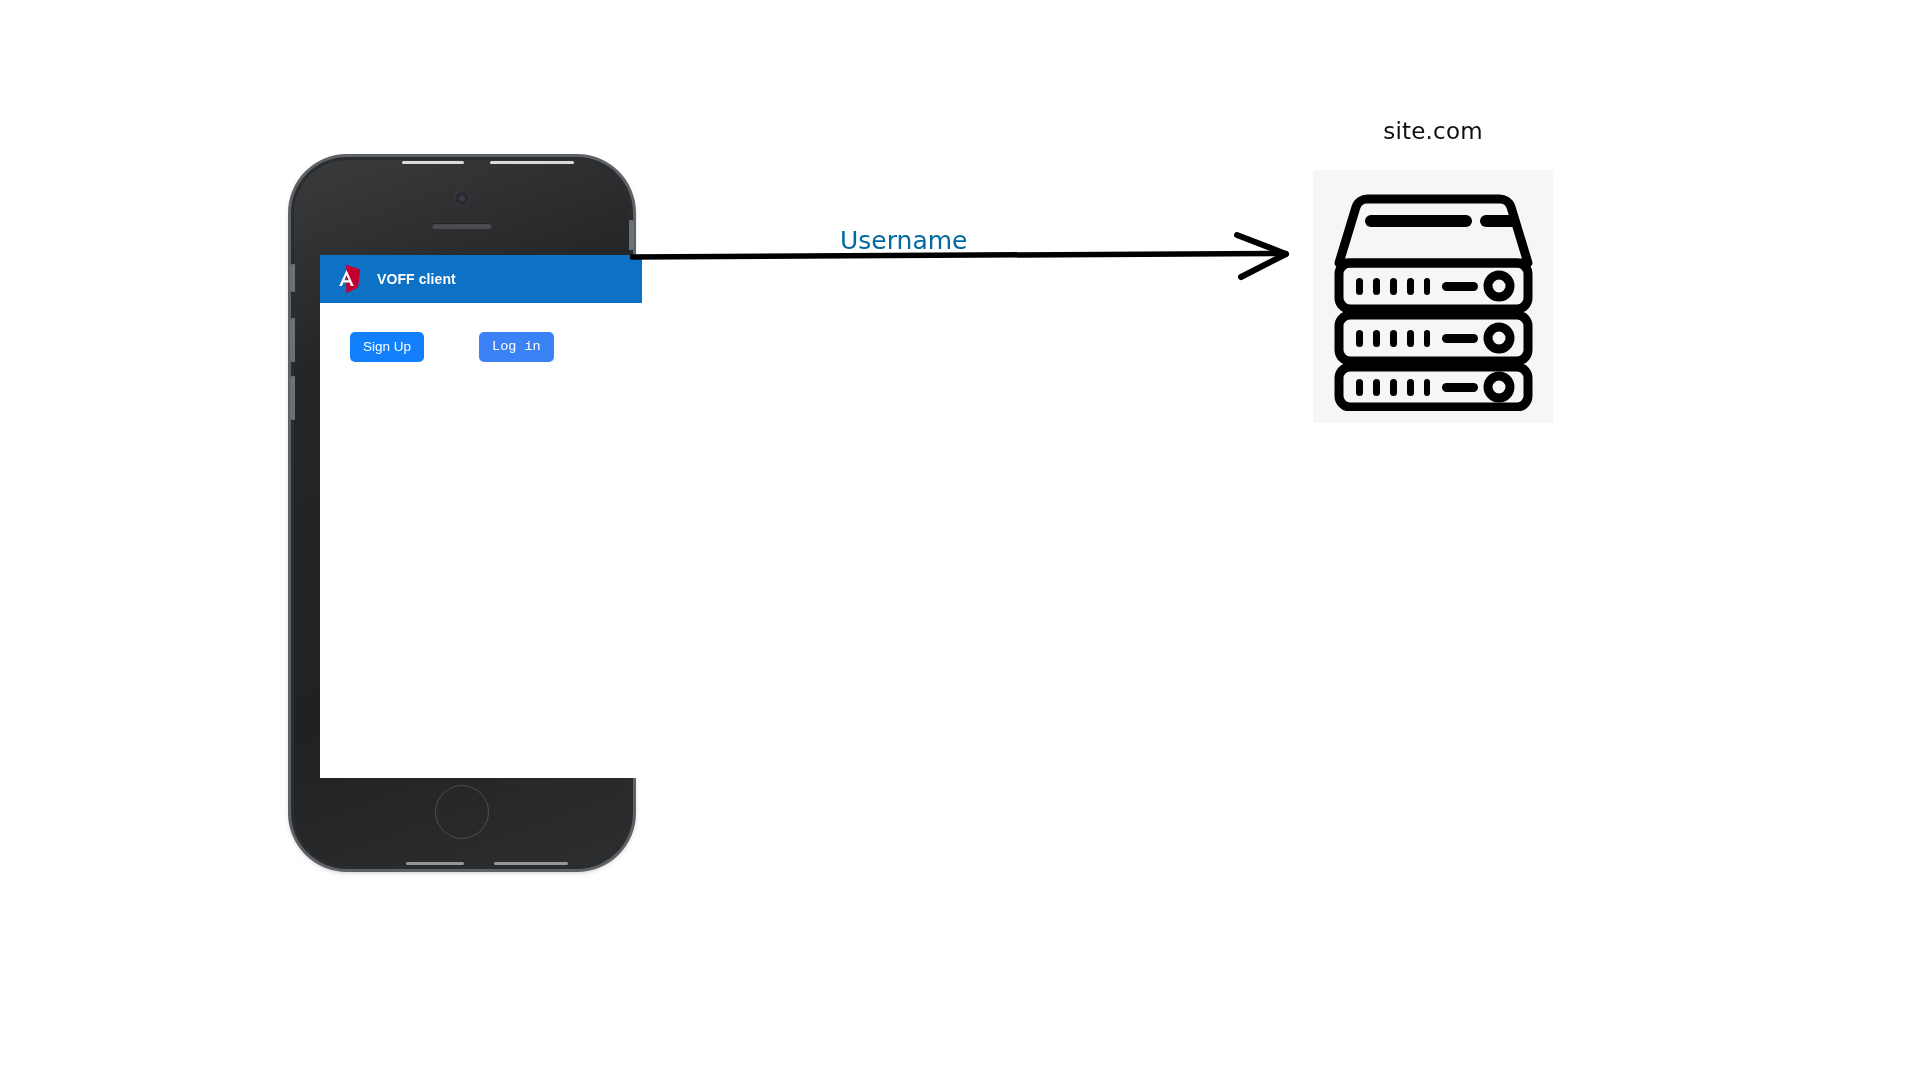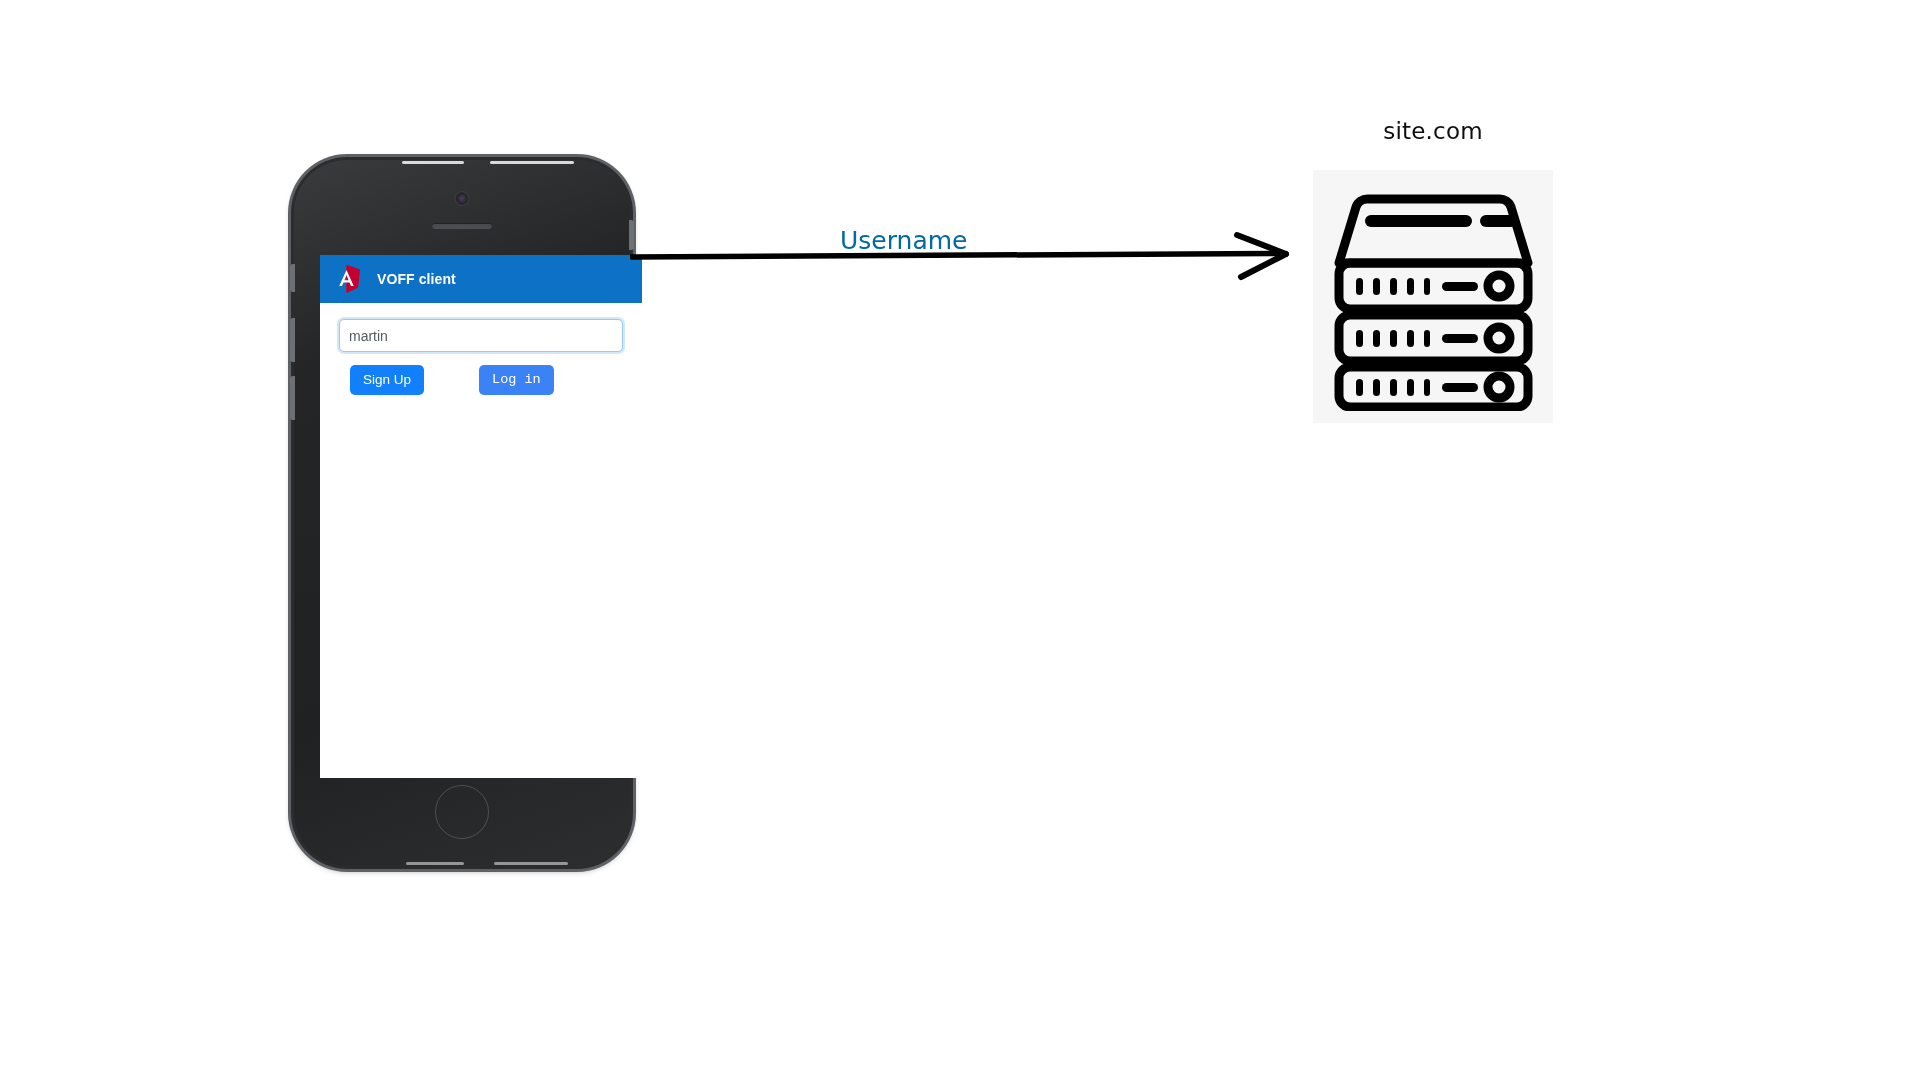--- a/index.html
+++ b/index.html
@@ -252,21 +252,20 @@
           <svg class="ng-logo" viewBox="0 0 50 52" xmlns="http://www.w3.org/2000/svg">
             <polygon points="25,0 50,8.5 46.2,42 25,52" fill="#dd0031"></polygon>
             <polygon points="25,0 25,52 46.2,42 50,8.5" fill="#c3002f"></polygon>
             <path d="M25 9.5 L11.5 39 h5.1 l2.7-6.6 h11.3 l2.7 6.6 h5.1 Z M28.9 28.2 h-7.8 L25 18.6 Z" fill="#ffffff"></path>
           </svg>
         </span>
         <span class="app-title">VOFF client</span>
       </div>
 
       <div class="app-body">
-        <input class="username-input" type="text" value="martin" style="">
         <div class="btn-row">
           <button class="btn btn-signup">Sign Up</button>
           <button class="btn btn-login">Log in</button>
         </div>
       </div>
 
     </div>
   </div>
 </div>
 

